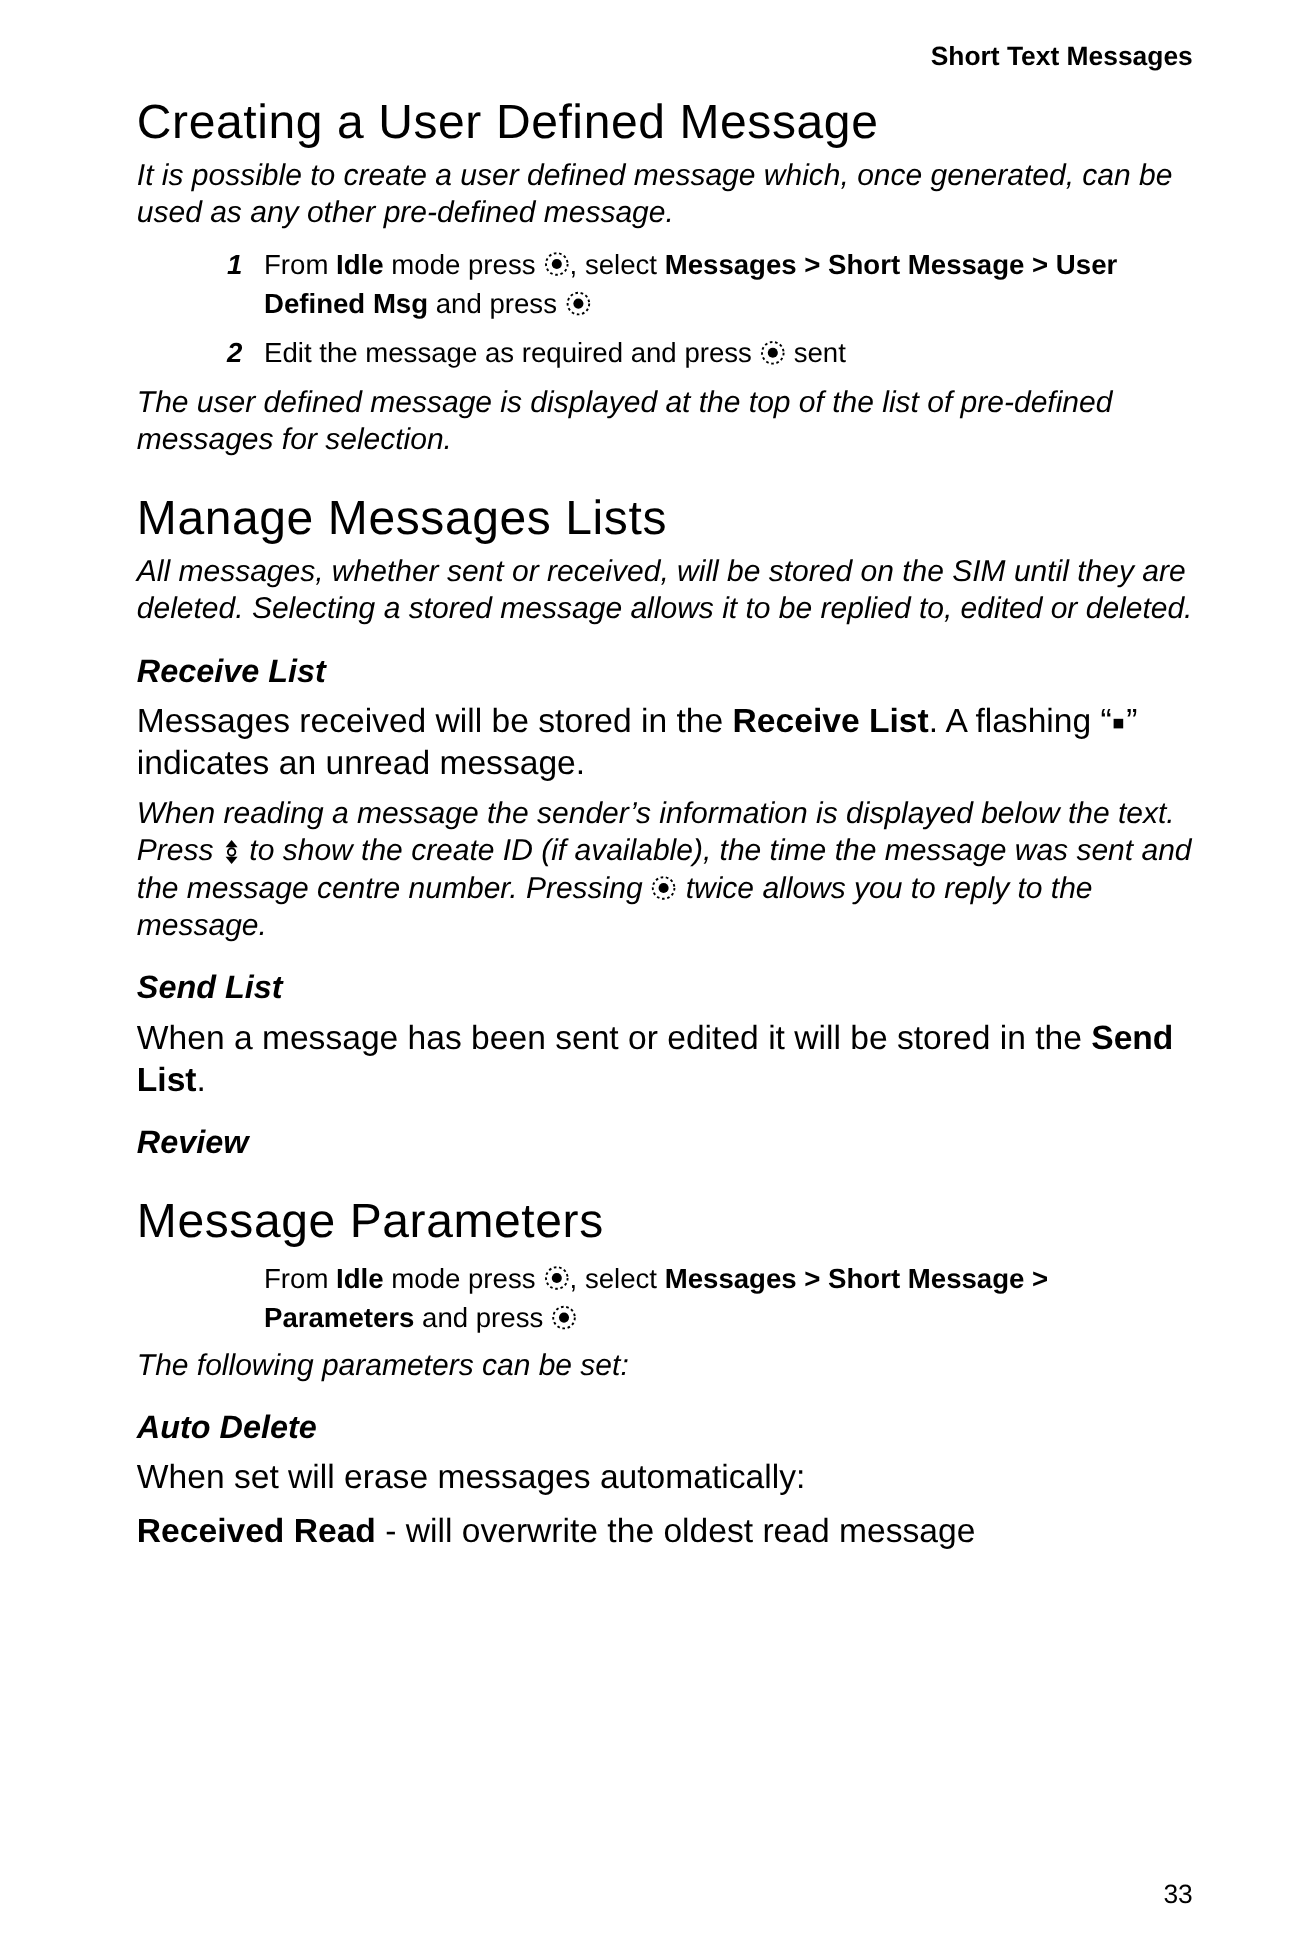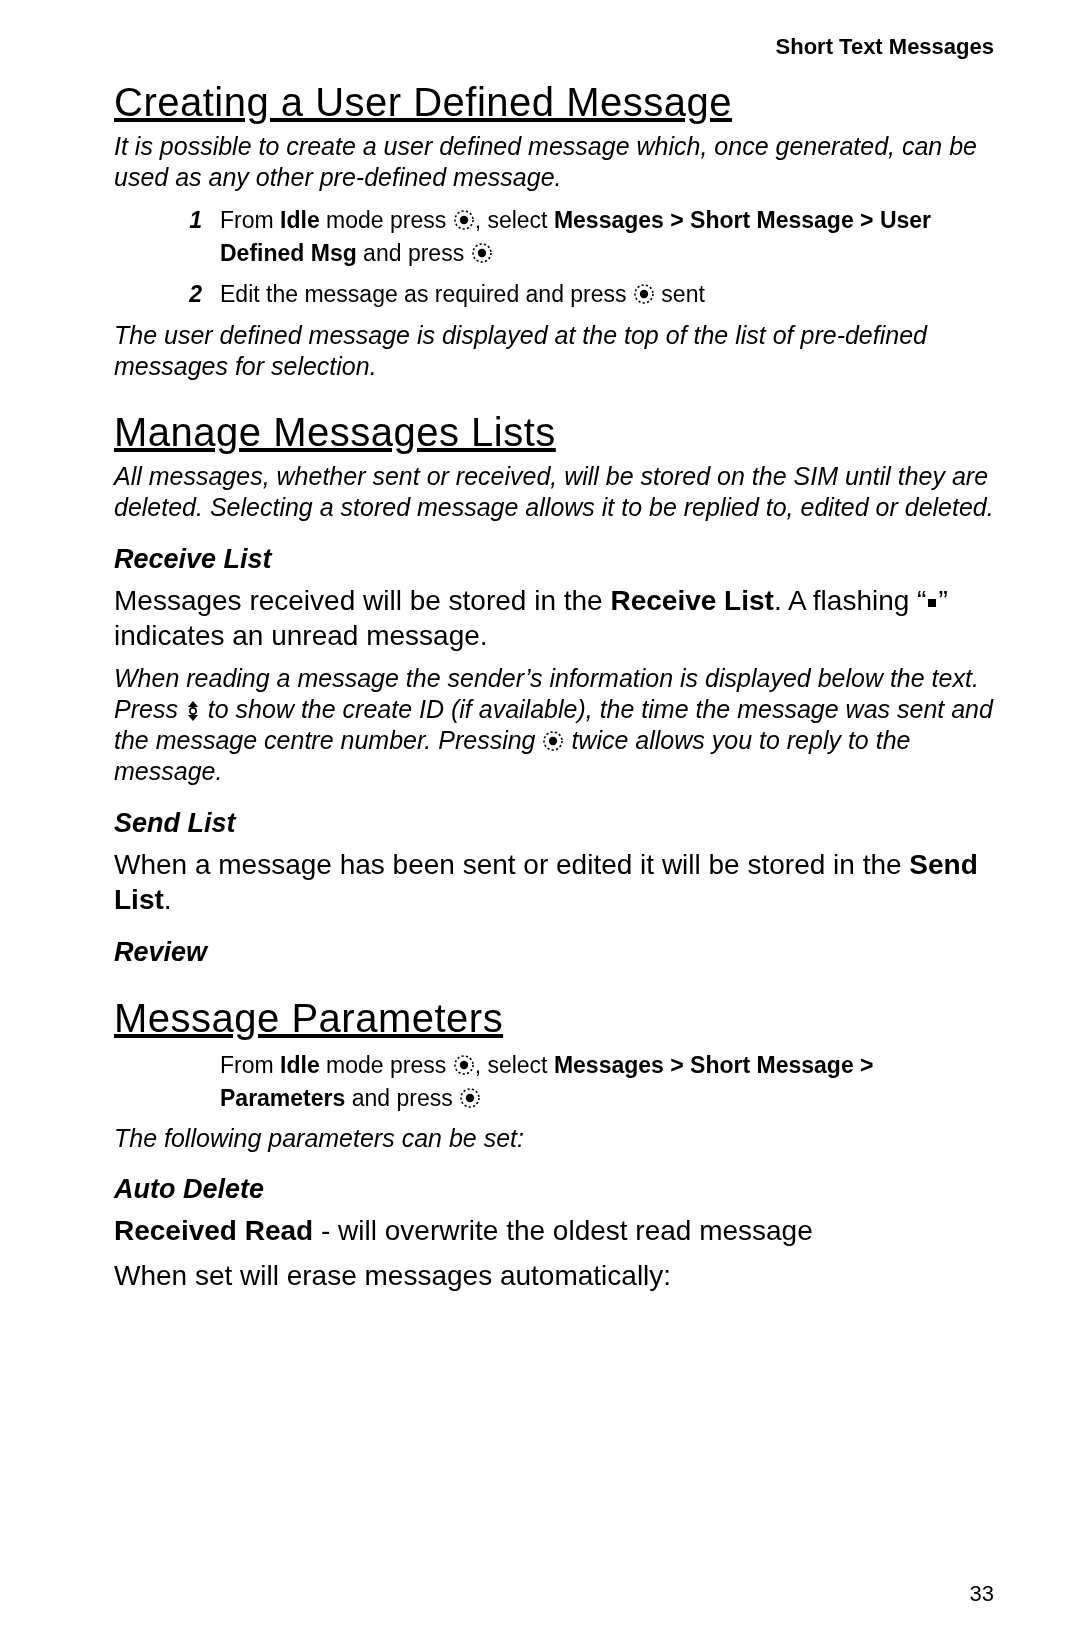--- a/index.html
+++ b/index.html
@@ -23,21 +23,20 @@
     font-weight: bold;
     font-size: 22px;
     margin-bottom: 20px;
     margin-top: 10px;
   }
   h1 {
     font-size: 40px;
     font-weight: normal;
     margin: 10px 0 6px 0;
     letter-spacing: 0.5px;
-    text-decoration: underline;
   }
   h2.sub {
     font-size: 27px;
     font-style: italic;
     font-weight: bold;
     margin: 20px 0 8px 0;
   }
   p.body {
     font-size: 25px;
     line-height: 1.25;
@@ -73,21 +72,21 @@
 
   
   .icon {
     display: inline-block;
     vertical-align: -3px;
   }
   svg { display: block; }
 
   .page-number {
     position: absolute;
-    bottom: 25px;
+    bottom: 40px;
     right: 100px;
     font-size: 22px;
   }
 </style>
 </head>
 <body>
 
 <svg width="0" height="0" style="position:absolute">
   <defs>
 
@@ -173,19 +172,19 @@
             </svg></span><span>, select </span><span class="b">Messages &gt; Short Message &gt; Parameters</span><span> and press </span><span class="icon nowrap"><svg width="22" height="22">
               <use href="#ico-select"></use>
             </svg></span>
       </div>
     </div>
   </div>
 
   <p class="body">The following parameters can be set:</p>
 
   <h2 class="sub">Auto Delete</h2>
+  <p class="body-sm">When set will erase messages automatically:</p>
   <p class="body-sm">
     <span class="b">Received Read</span><span> - will overwrite the oldest read message</span>
   </p>
-  <p class="body-sm">When set will erase messages automatically:</p>
 
   <div class="page-number">33</div>
 </div>
 
 </body></html>

